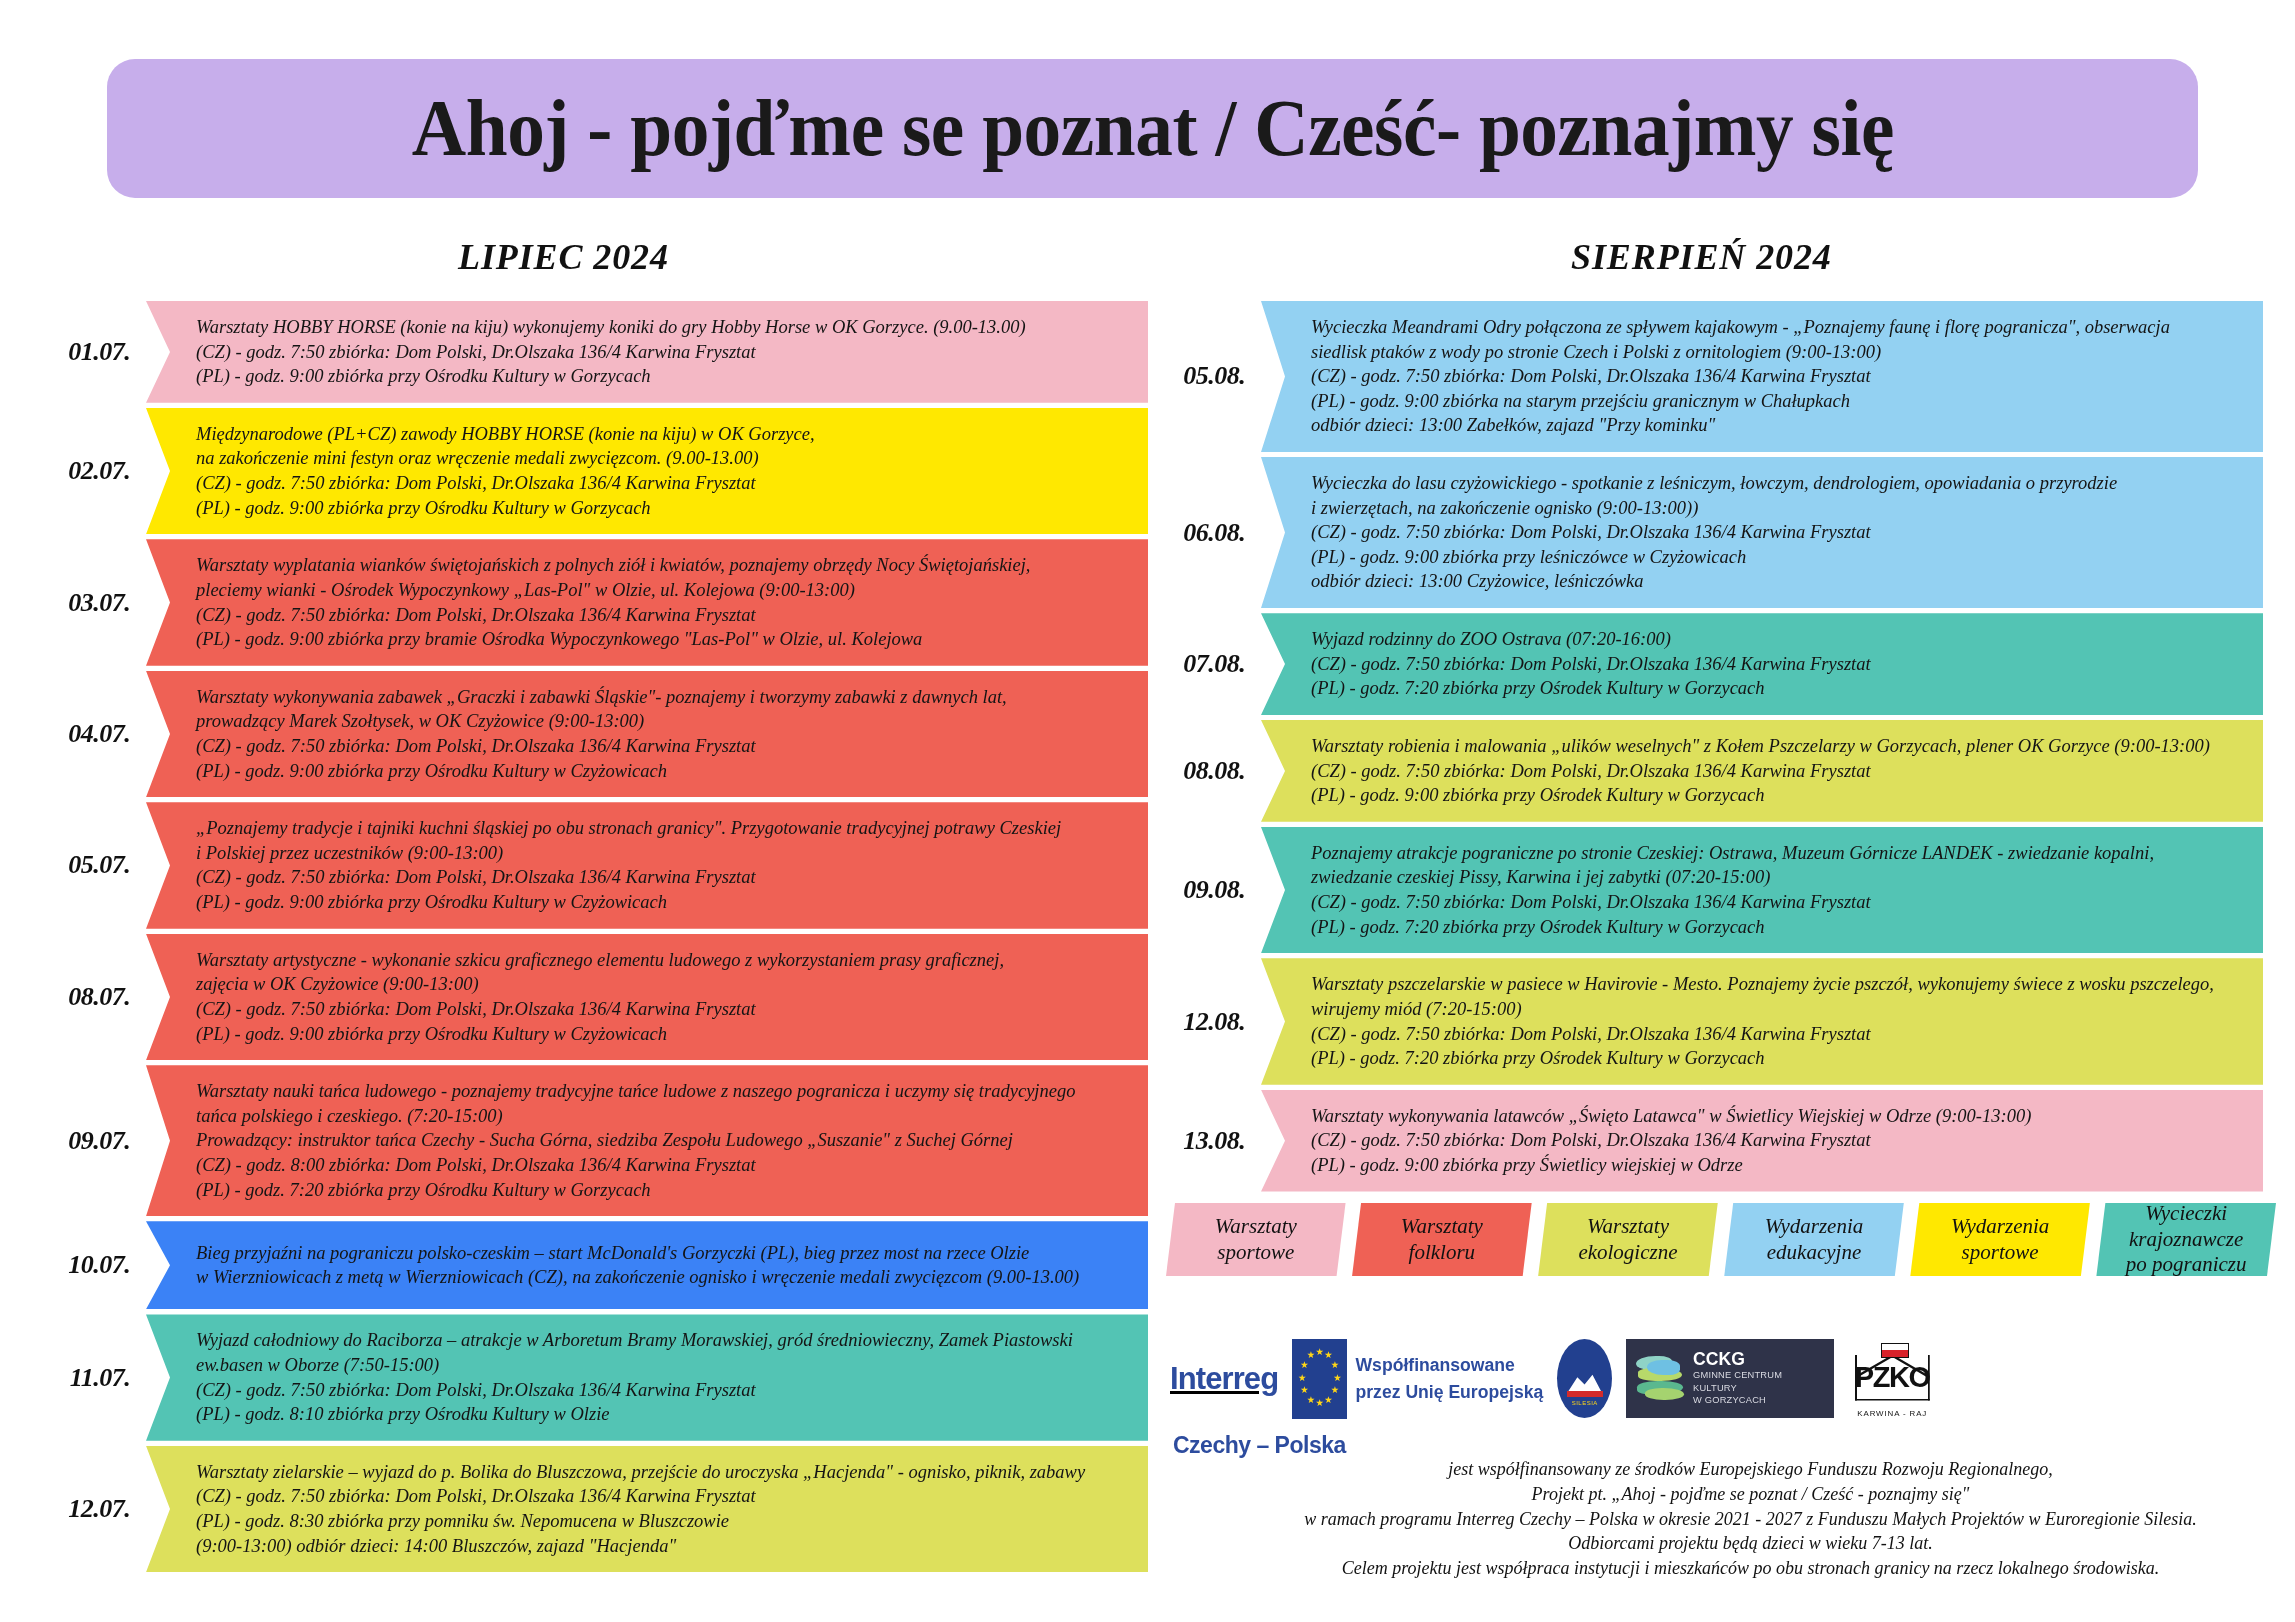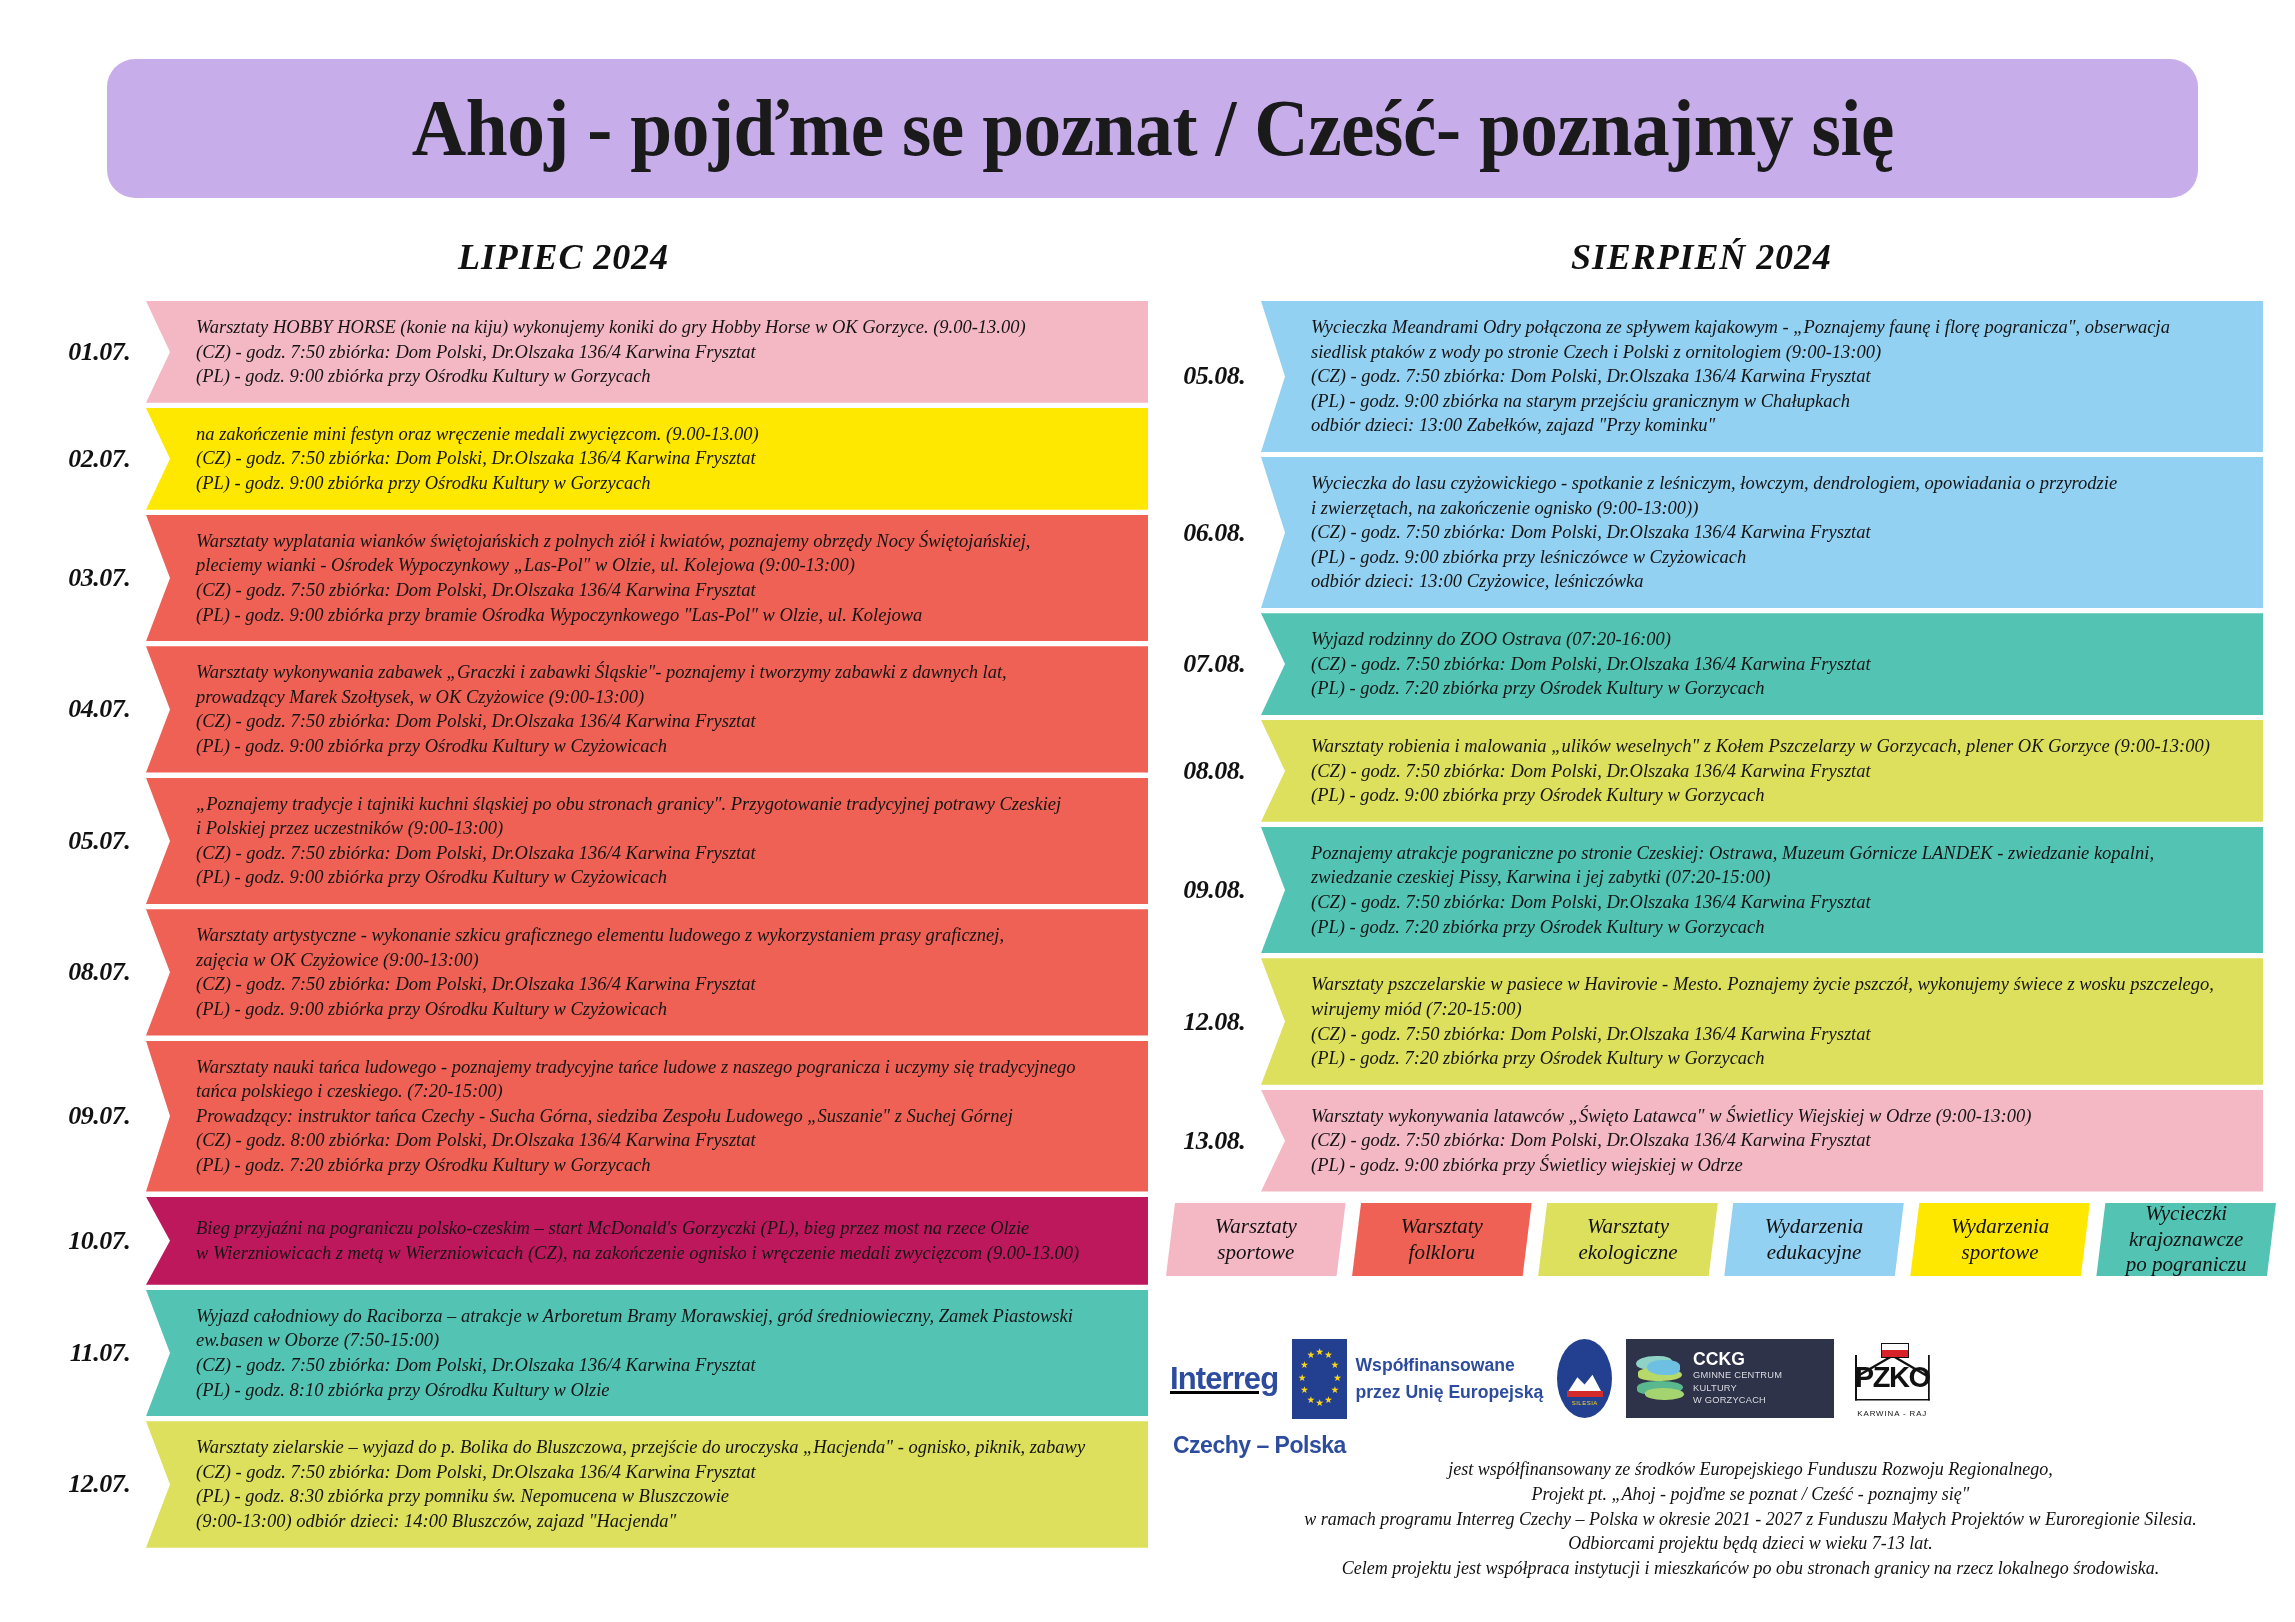--- a/index.html
+++ b/index.html
@@ -331,20 +331,21 @@
         <div class="event-date">01.07.</div>
         <div class="event-bar" style="background: rgb(244, 184, 197);">
           <div class="event-line">Warsztaty HOBBY HORSE (konie na kiju) wykonujemy koniki do gry Hobby Horse w OK  Gorzyce. (9.00-13.00)</div>
           <div class="event-line">(CZ) - godz. 7:50 zbiórka: Dom Polski, Dr.Olszaka 136/4 Karwina Frysztat</div>
           <div class="event-line">(PL) - godz. 9:00 zbiórka przy Ośrodku Kultury w Gorzycach</div>
         </div>
       </div>
       <div class="event-row">
         <div class="event-date">02.07.</div>
         <div class="event-bar" style="background: rgb(255, 232, 0);">
+          <div class="event-line">Międzynarodowe (PL+CZ) zawody HOBBY HORSE (konie na kiju) w OK Gorzyce,</div>
           <div class="event-line">na zakończenie mini festyn oraz wręczenie medali zwycięzcom. (9.00-13.00)</div>
           <div class="event-line">(CZ) - godz. 7:50 zbiórka: Dom Polski, Dr.Olszaka 136/4 Karwina Frysztat</div>
           <div class="event-line">(PL) - godz. 9:00 zbiórka przy Ośrodku Kultury w Gorzycach</div>
         </div>
       </div>
       <div class="event-row">
         <div class="event-date">03.07.</div>
         <div class="event-bar" style="background: rgb(239, 97, 85);">
           <div class="event-line">Warsztaty wyplatania wianków świętojańskich  z polnych ziół i kwiatów, poznajemy obrzędy Nocy Świętojańskiej,</div>
           <div class="event-line">pleciemy wianki -  Ośrodek Wypoczynkowy „Las-Pol" w Olzie, ul. Kolejowa (9:00-13:00)</div>
@@ -384,21 +385,21 @@
         <div class="event-bar" style="background: rgb(239, 97, 85);">
           <div class="event-line">Warsztaty nauki tańca ludowego - poznajemy tradycyjne tańce ludowe z naszego pogranicza i uczymy się tradycyjnego</div>
           <div class="event-line">tańca polskiego i czeskiego. (7:20-15:00)</div>
           <div class="event-line">Prowadzący: instruktor tańca Czechy -  Sucha Górna, siedziba Zespołu Ludowego „Suszanie"  z  Suchej Górnej</div>
           <div class="event-line">(CZ) - godz. 8:00 zbiórka: Dom Polski, Dr.Olszaka 136/4 Karwina Frysztat</div>
           <div class="event-line">(PL) - godz. 7:20 zbiórka przy Ośrodku Kultury w Gorzycach</div>
         </div>
       </div>
       <div class="event-row">
         <div class="event-date">10.07.</div>
-        <div class="event-bar" style="background: #be185d;">
+        <div class="event-bar" style="background: #3b82f6;">
           <div class="event-line">Bieg przyjaźni na pograniczu polsko-czeskim – start McDonald's Gorzyczki (PL), bieg przez most na rzece Olzie</div>
           <div class="event-line">w Wierzniowicach z metą w Wierzniowicach (CZ), na zakończenie ognisko i wręczenie medali zwycięzcom (9.00-13.00)</div>
         </div>
       </div>
       <div class="event-row">
         <div class="event-date">11.07.</div>
         <div class="event-bar" style="background: rgb(83, 196, 180);">
           <div class="event-line">Wyjazd całodniowy do Raciborza – atrakcje w Arboretum Bramy Morawskiej, gród średniowieczny, Zamek Piastowski</div>
           <div class="event-line">ew.basen w Oborze (7:50-15:00)</div>
           <div class="event-line">(CZ) - godz. 7:50 zbiórka: Dom Polski, Dr.Olszaka 136/4 Karwina Frysztat</div>

